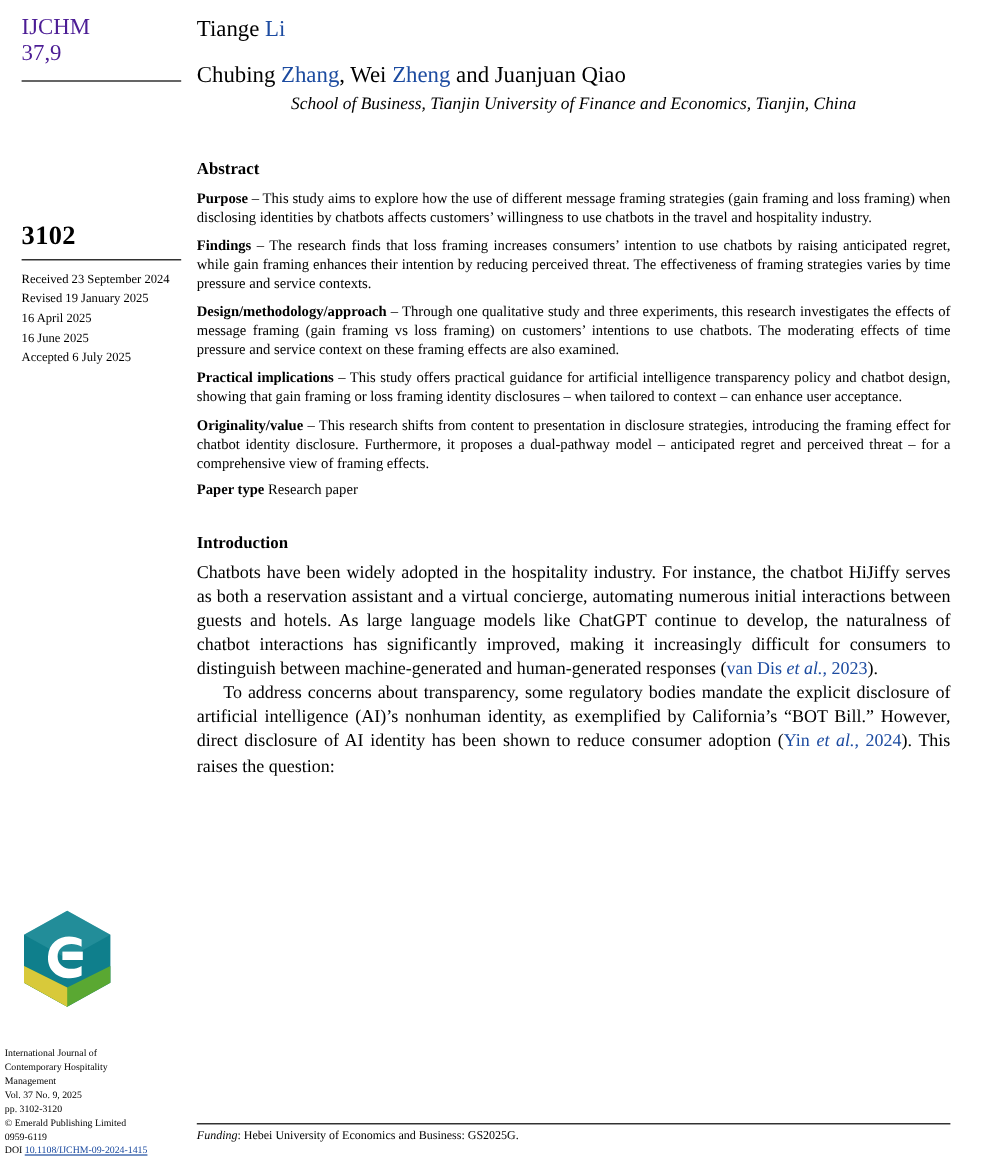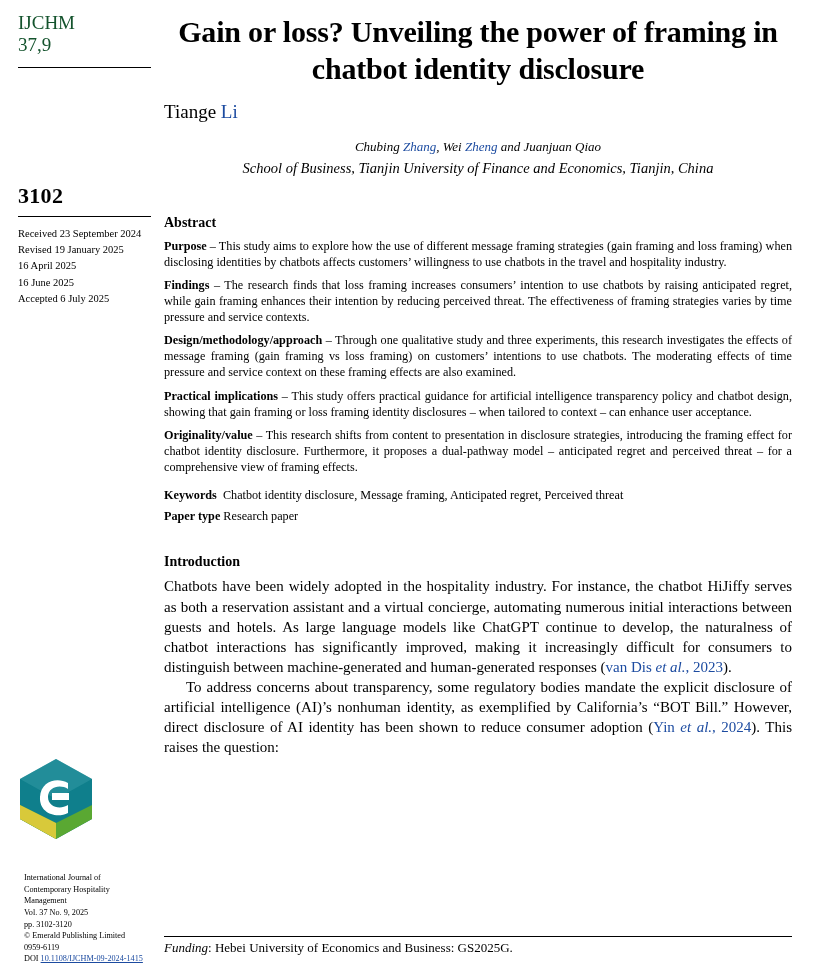--- a/index.html
+++ b/index.html
@@ -25,21 +25,21 @@
   .sidebar {
     position: absolute;
     left: 18px;
     top: 12px;
     width: 133px;
   }
   .journal-code {
     font-family: "Liberation Serif", serif;
     font-size: 19px;
     line-height: 1.18;
-    color: #14532d;
+    color: #4c1d95;
   }
   .journal-code .vol {
     display: block;
   }
   .rule {
     border: 0;
     border-top: 1px solid #000;
     margin: 10px 0 0 0;
     width: 133px;
   }
@@ -68,21 +68,21 @@
     position: absolute;
     left: 16px;
     top: 757px;
     width: 80px;
     height: 84px;
   }
   .logo svg { display: block; }
 
   .colophon {
     position: absolute;
-    left: 24px;
+    left: 4px;
     top: 872px;
     width: 140px;
     font-size: 8.2px;
     line-height: 1.42;
     color: #000;
   }
   .colophon .doi-link {
     color: #1c4ba0;
     text-decoration: underline;
   }
@@ -110,24 +110,22 @@
   }
   .authors-line1 .surname { color: #1c4ba0; }
   .affil {
     text-align: center;
     font-style: italic;
     font-size: 14.5px;
     line-height: 1.42;
     margin: 0 0 2px 0;
   }
   .authors-line2 {
-    text-align: center;
-    font-size: 13px;
+    font-size: 19px;
     margin: 16px 0 3px 0;
-    font-style: italic;
   }
   .authors-line2 .surname { color: #1c4ba0; }
 
   .abstract-wrap {
     margin-top: 36px;
   }
   .abstract-head {
     font-size: 14px;
     font-weight: bold;
     margin: 0 0 7px 0;
@@ -172,21 +170,21 @@
     top: 928px;
     width: 628px;
     border: 0;
     border-top: 1px solid #000;
   }
   .funding {
     position: absolute;
     left: 164px;
     top: 940px;
     width: 628px;
-    font-size: 13px;
+    font-size: 10px;
     line-height: 1.3;
   }
   .funding i { font-style: italic; }
 </style>
 </head>
 <body>
 
 <div class="page">
 
   <div class="sidebar">
@@ -226,21 +224,20 @@
     <div>© Emerald Publishing Limited</div>
     <div>0959-6119</div>
     <div>
       <span>DOI</span>
       <span class="doi-link">10.1108/IJCHM-09-2024-1415</span>
     </div>
   </div>
 
   <div class="main">
 
-    <h1 class="title">Gain or loss? Unveiling the power of framing in chatbot identity disclosure</h1>
 
     <div class="authors-line1">
       <span>Tiange</span>
       <span class="surname">Li</span>
     </div>
 
 
     <div class="authors-line2">
       <span>Chubing </span><span class="surname">Zhang</span><span>, </span><span>Wei </span><span class="surname">Zheng</span><span> and </span><span>Juanjuan Qiao</span>
     </div>
@@ -259,23 +256,20 @@
       <p class="abs-p">
         <b>Design/methodology/approach</b><span> – Through one qualitative study and three experiments, this research investigates the effects of message framing (gain framing vs loss framing) on customers’ intentions to use chatbots. The moderating effects of time pressure and service context on these framing effects are also examined.</span>
       </p>
       <p class="abs-p">
         <b>Practical implications</b><span> – This study offers practical guidance for artificial intelligence transparency policy and chatbot design, showing that gain framing or loss framing identity disclosures – when tailored to context – can enhance user acceptance.</span>
       </p>
       <p class="abs-p">
         <b>Originality/value</b><span> – This research shifts from content to presentation in disclosure strategies, introducing the framing effect for chatbot identity disclosure. Furthermore, it proposes a dual-pathway model – anticipated regret and perceived threat – for a comprehensive view of framing effects.</span>
       </p>
 
-      <p class="kw">
-        <b>Keywords</b>&nbsp;&nbsp;<span>Chatbot identity disclosure, Message framing, Anticipated regret, Perceived threat</span>
-      </p>
       <p class="ptype">
         <b>Paper type</b>&nbsp;<span>Research paper</span>
       </p>
     </div>
 
     <div class="section-head">Introduction</div>
 
     <p class="body-p"><span>Chatbots have been widely adopted in the hospitality industry. For instance, the chatbot HiJiffy serves as both a reservation assistant and a virtual concierge, automating numerous initial interactions between guests and hotels. As large language models like ChatGPT continue to develop, the naturalness of chatbot interactions has significantly improved, making it increasingly difficult for consumers to distinguish between machine-generated and human-generated responses (</span><span class="cite"><span>van Dis <i>et al.</i>, 2023</span></span><span>).</span></p>
 
     <p class="body-p indent"><span>To address concerns about transparency, some regulatory bodies mandate the explicit disclosure of artificial intelligence (AI)’s nonhuman identity, as exemplified by California’s “BOT Bill.” However, direct disclosure of AI identity has been shown to reduce consumer adoption (</span><span class="cite"><span>Yin <i>et al.</i>, 2024</span></span><span>). This raises the question:</span></p>

